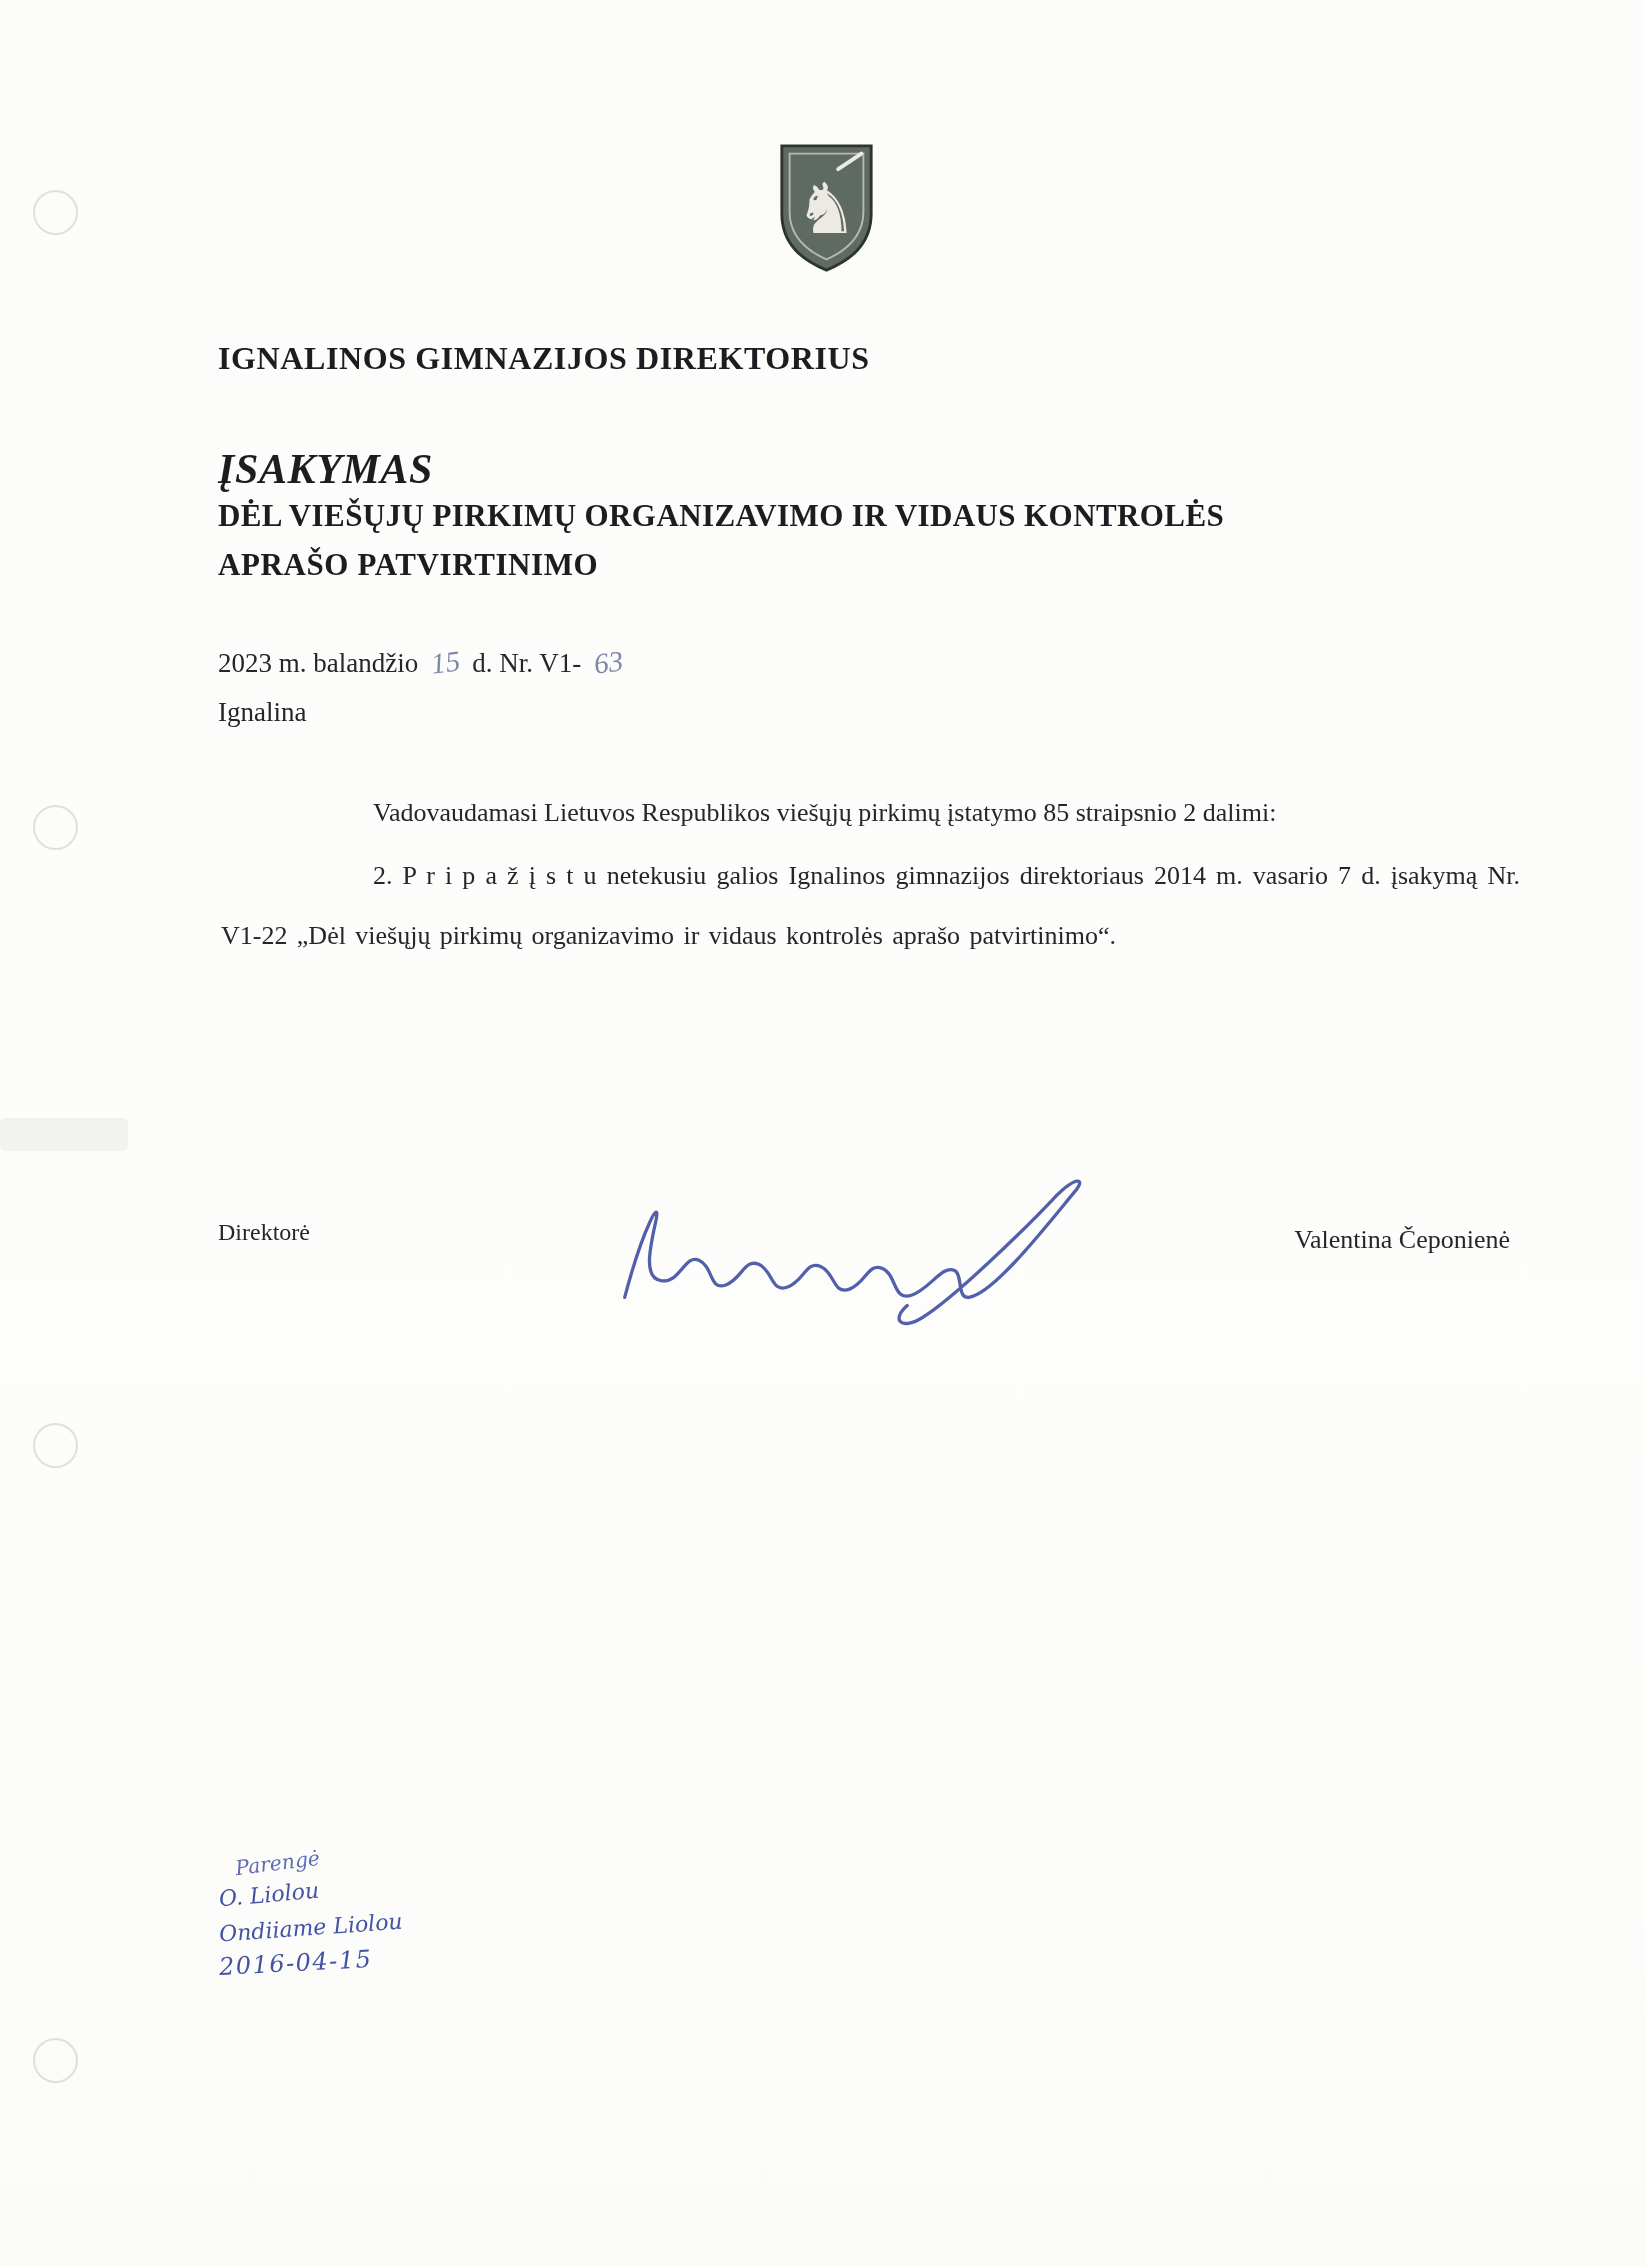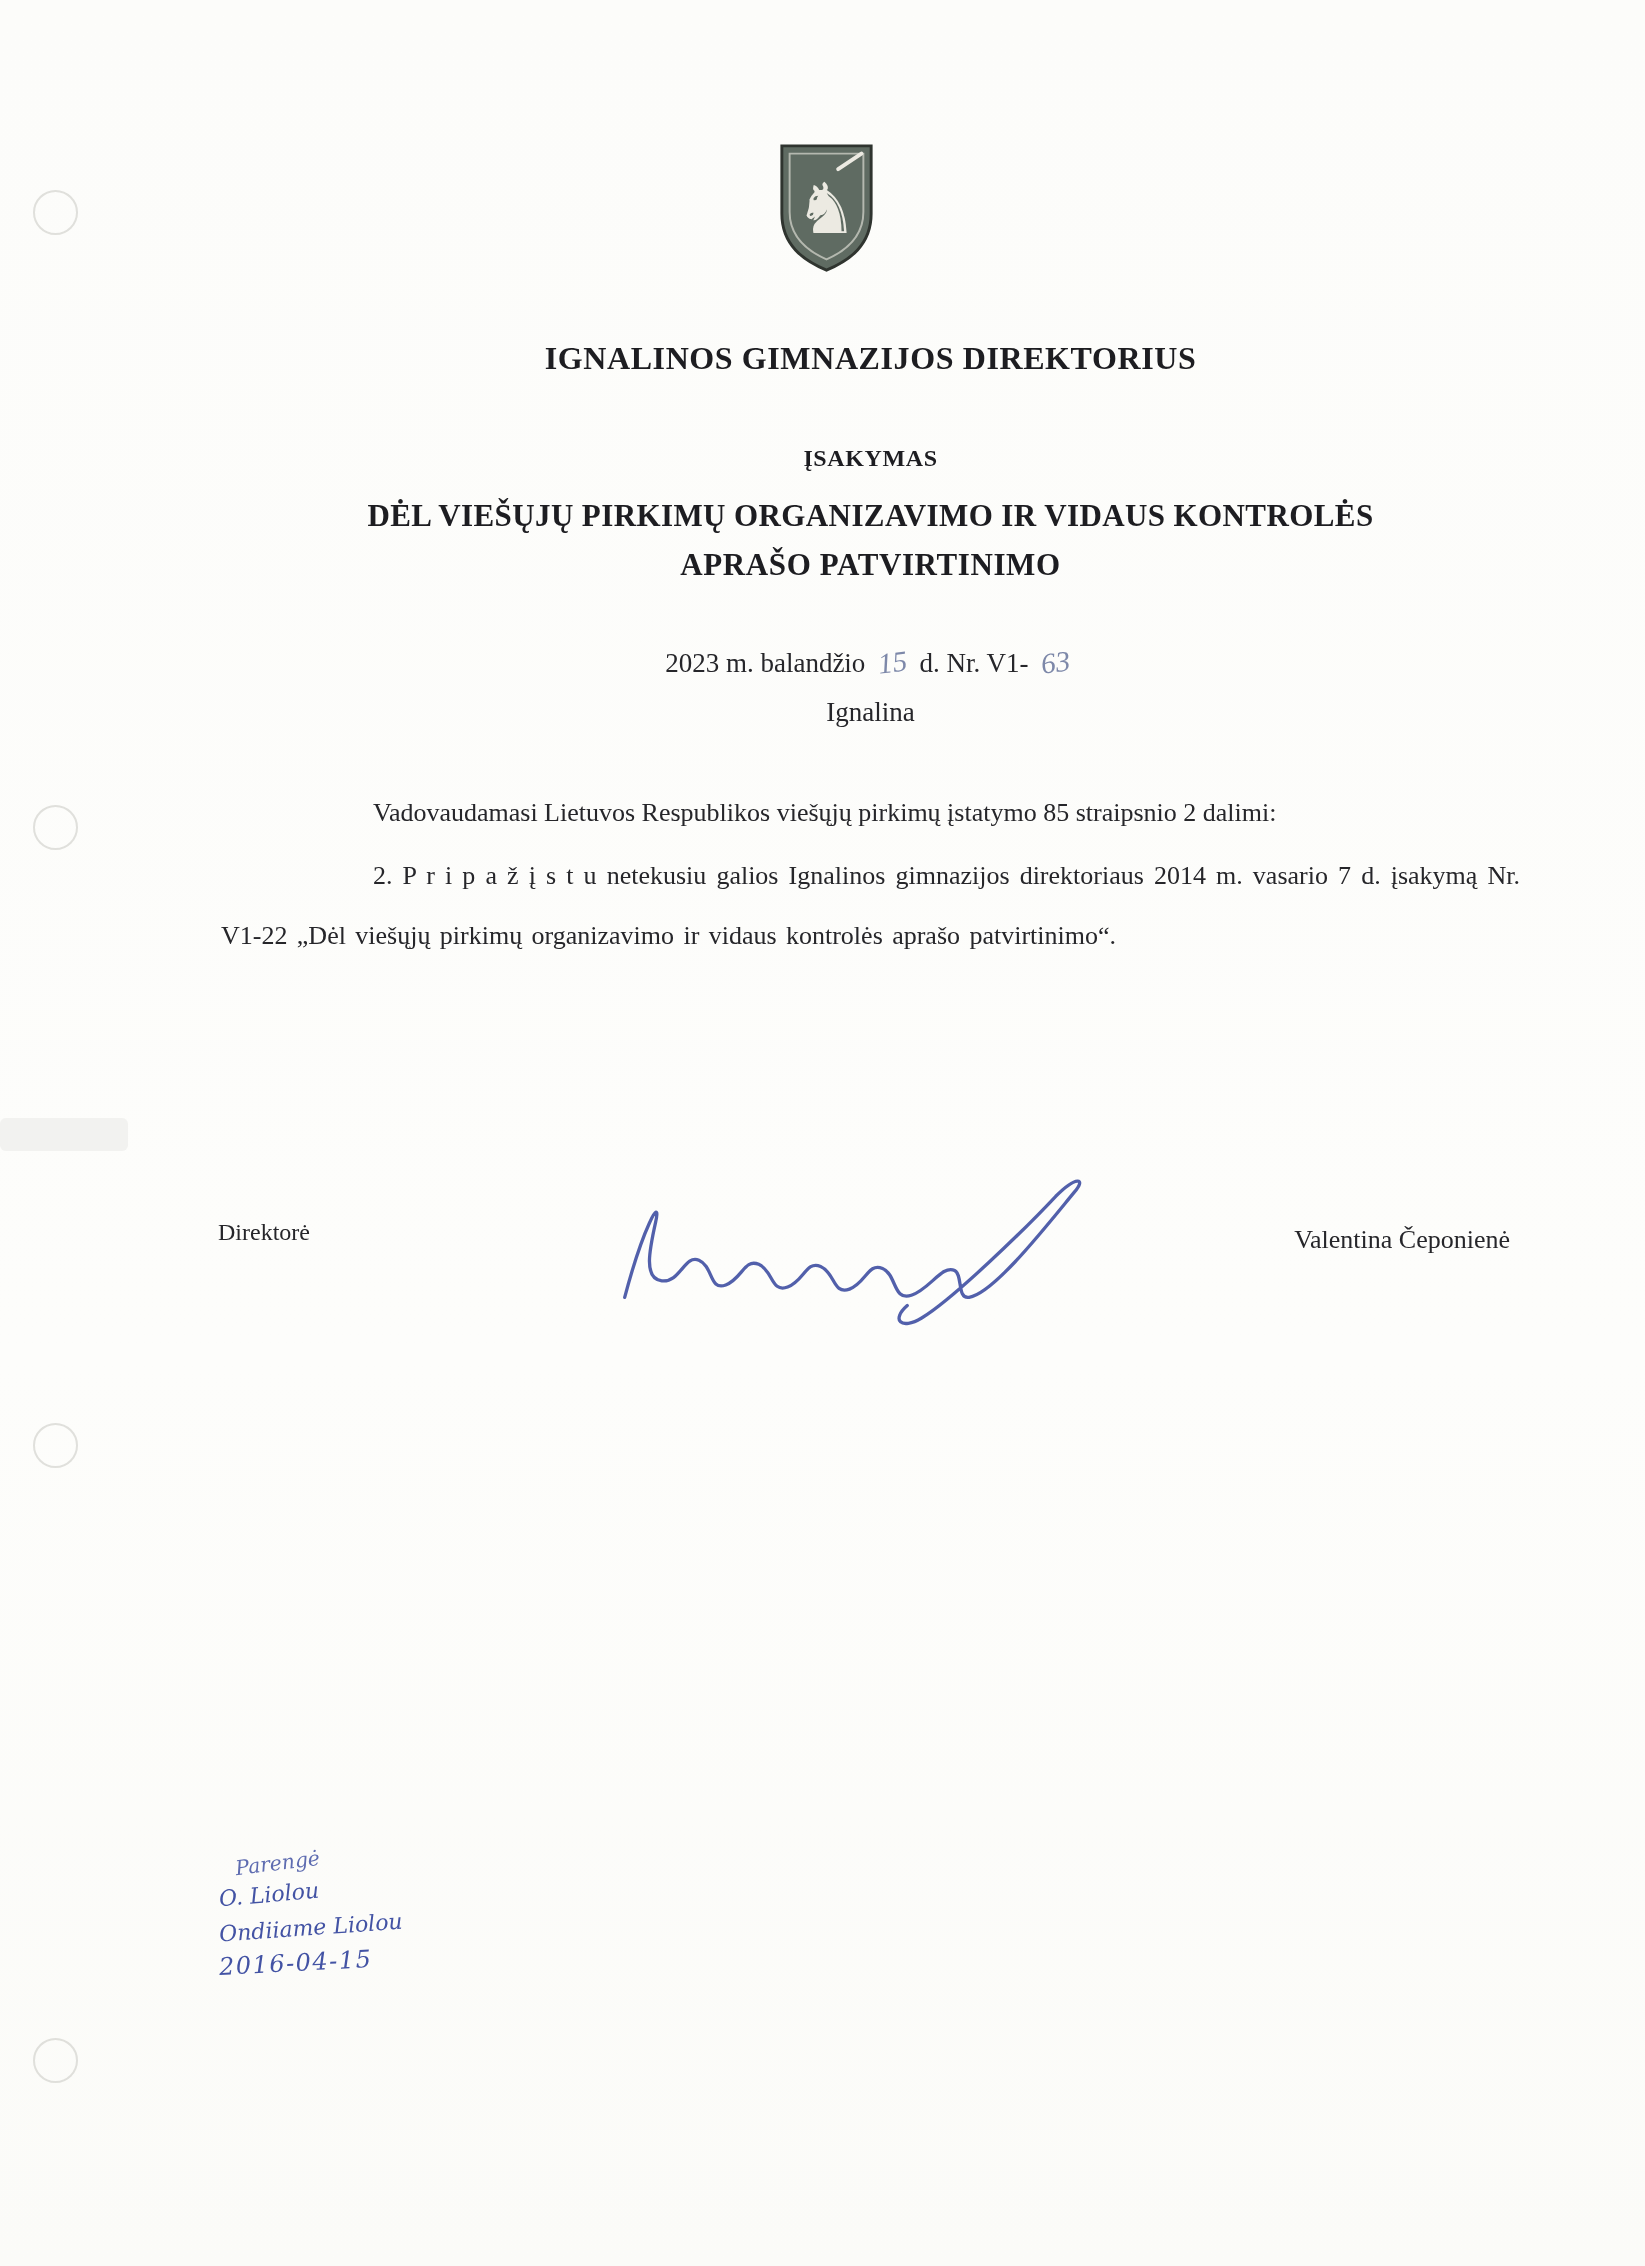--- a/index.html
+++ b/index.html
@@ -14,23 +14,23 @@
   }
   
   .hole{position:absolute;left:33px;width:41px;height:41px;border-radius:50%;
         border:2.4px solid #c3c3bd;opacity:.5;}
   .hole.h1{top:190px}.hole.h2{top:805px}.hole.h3{top:1423px}.hole.h4{top:2038px}
   .scan-band{position:absolute;left:0;top:1118px;width:128px;height:33px;
              background:#ededе9;background:#ededE9;border-radius:5.8px;opacity:.65;}
   
   .emblem{position:absolute;left:776px;top:142px;width:101px;height:132px;}
   
-  .content-col{position:absolute;left:218px;width:1305px;text-align:center;}
+  .content-col{position:absolute;left:218px;width:1305px;}
   .t-institution{top:340px;font-size:32px;font-weight:bold;letter-spacing:0.6px;color:#1d1d21;}
-  .t-isakymas{top:445px;font-size:24px;font-weight:bold;letter-spacing:0.6px;color:#1d1d21;}
+  .t-isakymas{top:445px;font-size:42px;font-weight:bold;letter-spacing:0.6px;color:#1d1d21;font-style:italic;}
   .t-subject1{top:498px;font-size:31px;font-weight:bold;letter-spacing:0.4px;color:#1d1d21;}
   .t-subject2{top:547px;font-size:31px;font-weight:bold;letter-spacing:0.6px;color:#1d1d21;}
   .dateline{top:646px;font-size:27px;}
   .place{top:697px;font-size:27px;}
   .hand{display:inline-block;font-style:italic;color:#7d88a9;font-size:29px;
         transform:rotate(-7deg);margin:0 5.8px;}
   
   .bodytext{position:absolute;left:218px;top:780px;width:1305px;
             font-size:26px;line-height:60px;text-align:justify;color:#26262a;}
   .bodytext p{margin:3px;text-indent:152px;}

